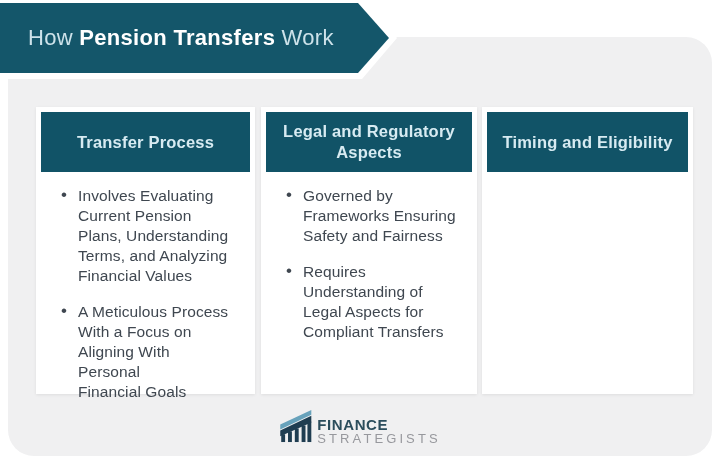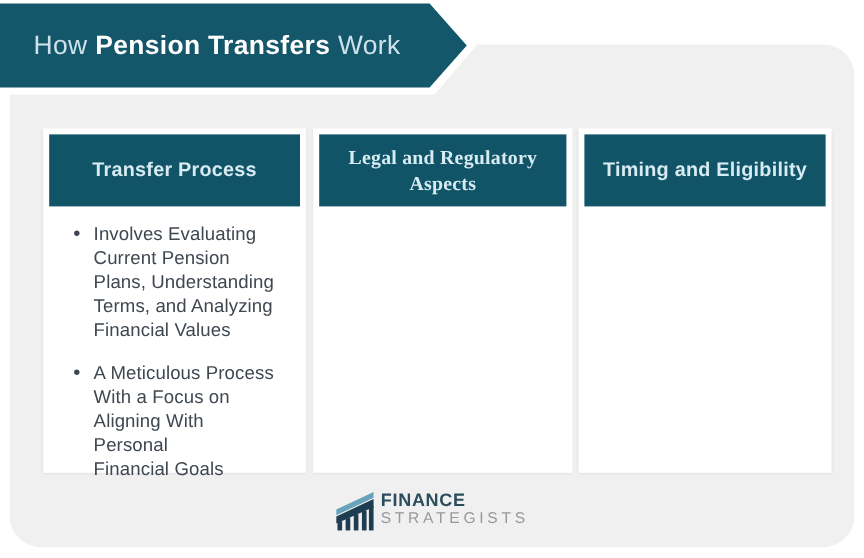--- a/index.html
+++ b/index.html
@@ -22,21 +22,21 @@
     white-space:pre;
   }
   .banner-text .hl{font-weight:bold;color:#ffffff;}
   
   .col{
     position:absolute;top:107px;height:287px;background:#ffffff;
     padding:5px;box-sizing:border-box;
     box-shadow:0 1px 3px rgba(0,0,0,0.08);
   }
   .col1{left:36px;width:219px;}
-  .col2{left:261px;width:216px;font-family:Liberation Serif, serif;}
+  .col2{left:261px;width:216px;}
   .col3{left:482px;width:211px;}
   .col-header{
     background:#115367;height:60px;
     display:flex;align-items:center;justify-content:center;
     color:#d7ebf2;font-weight:bold;font-size:16.5px;line-height:21px;
     text-align:center;white-space:pre-line;letter-spacing:0.2px;
   }
   .col-body{padding:10px 10px 0 12px;}
   .col-body ul{list-style:none;margin:4px;padding:0;}
   .col-body li{
@@ -44,21 +44,21 @@
     font-size:15.5px;line-height:20px;color:#3f4750;letter-spacing:0.1px;
   }
   .col-body li::before{
     content:"\2022";position:absolute;left:4px;top:-1px;
     color:#3f4750;font-size:17px;
   }
   .col-body li span{white-space:pre-line;}
   
   .logo{
     position:absolute;left:50%;top:410px;transform:translateX(-50%);
-    display:flex;align-items:flex-start;gap:5px;
+    display:flex;align-items:flex-end;gap:5px;
   }
   .logo-icon{width:33px;height:33px;display:block;}
   .logo-text{display:flex;flex-direction:column;justify-content:center;}
   .logo-name{
     color:#2b4d5c;font-weight:bold;font-size:15px;letter-spacing:0.6px;line-height:15px;
   }
   .logo-subname{
     color:#97989d;font-size:13px;letter-spacing:3.1px;line-height:9px;margin-top:2px;
   }
 </style>
@@ -88,20 +88,31 @@
 With a Focus on
 Aligning With Personal
 Financial Goals</span></li>
       </ul>
     </div>
   </div>
 
   <div class="col col2">
     <div class="col-header">Legal and Regulatory
 Aspects</div>
+    <div class="col-body">
+      <ul>
+        <li><span>Governed by
+Frameworks Ensuring
+Safety and Fairness</span></li>
+        <li><span>Requires
+Understanding of
+Legal Aspects for
+Compliant Transfers</span></li>
+      </ul>
+    </div>
   </div>
 
   <div class="col col3">
     <div class="col-header">Timing and Eligibility</div>
   </div>
 
   <div class="logo">
     <svg class="logo-icon" viewBox="0 0 34 34">
       <polygon points="1,15 33,0 33,5 1,20" fill="#68a2bb"></polygon>
       <polygon points="1,21 33,6 33,13 1,27" fill="#1f3d51"></polygon>

